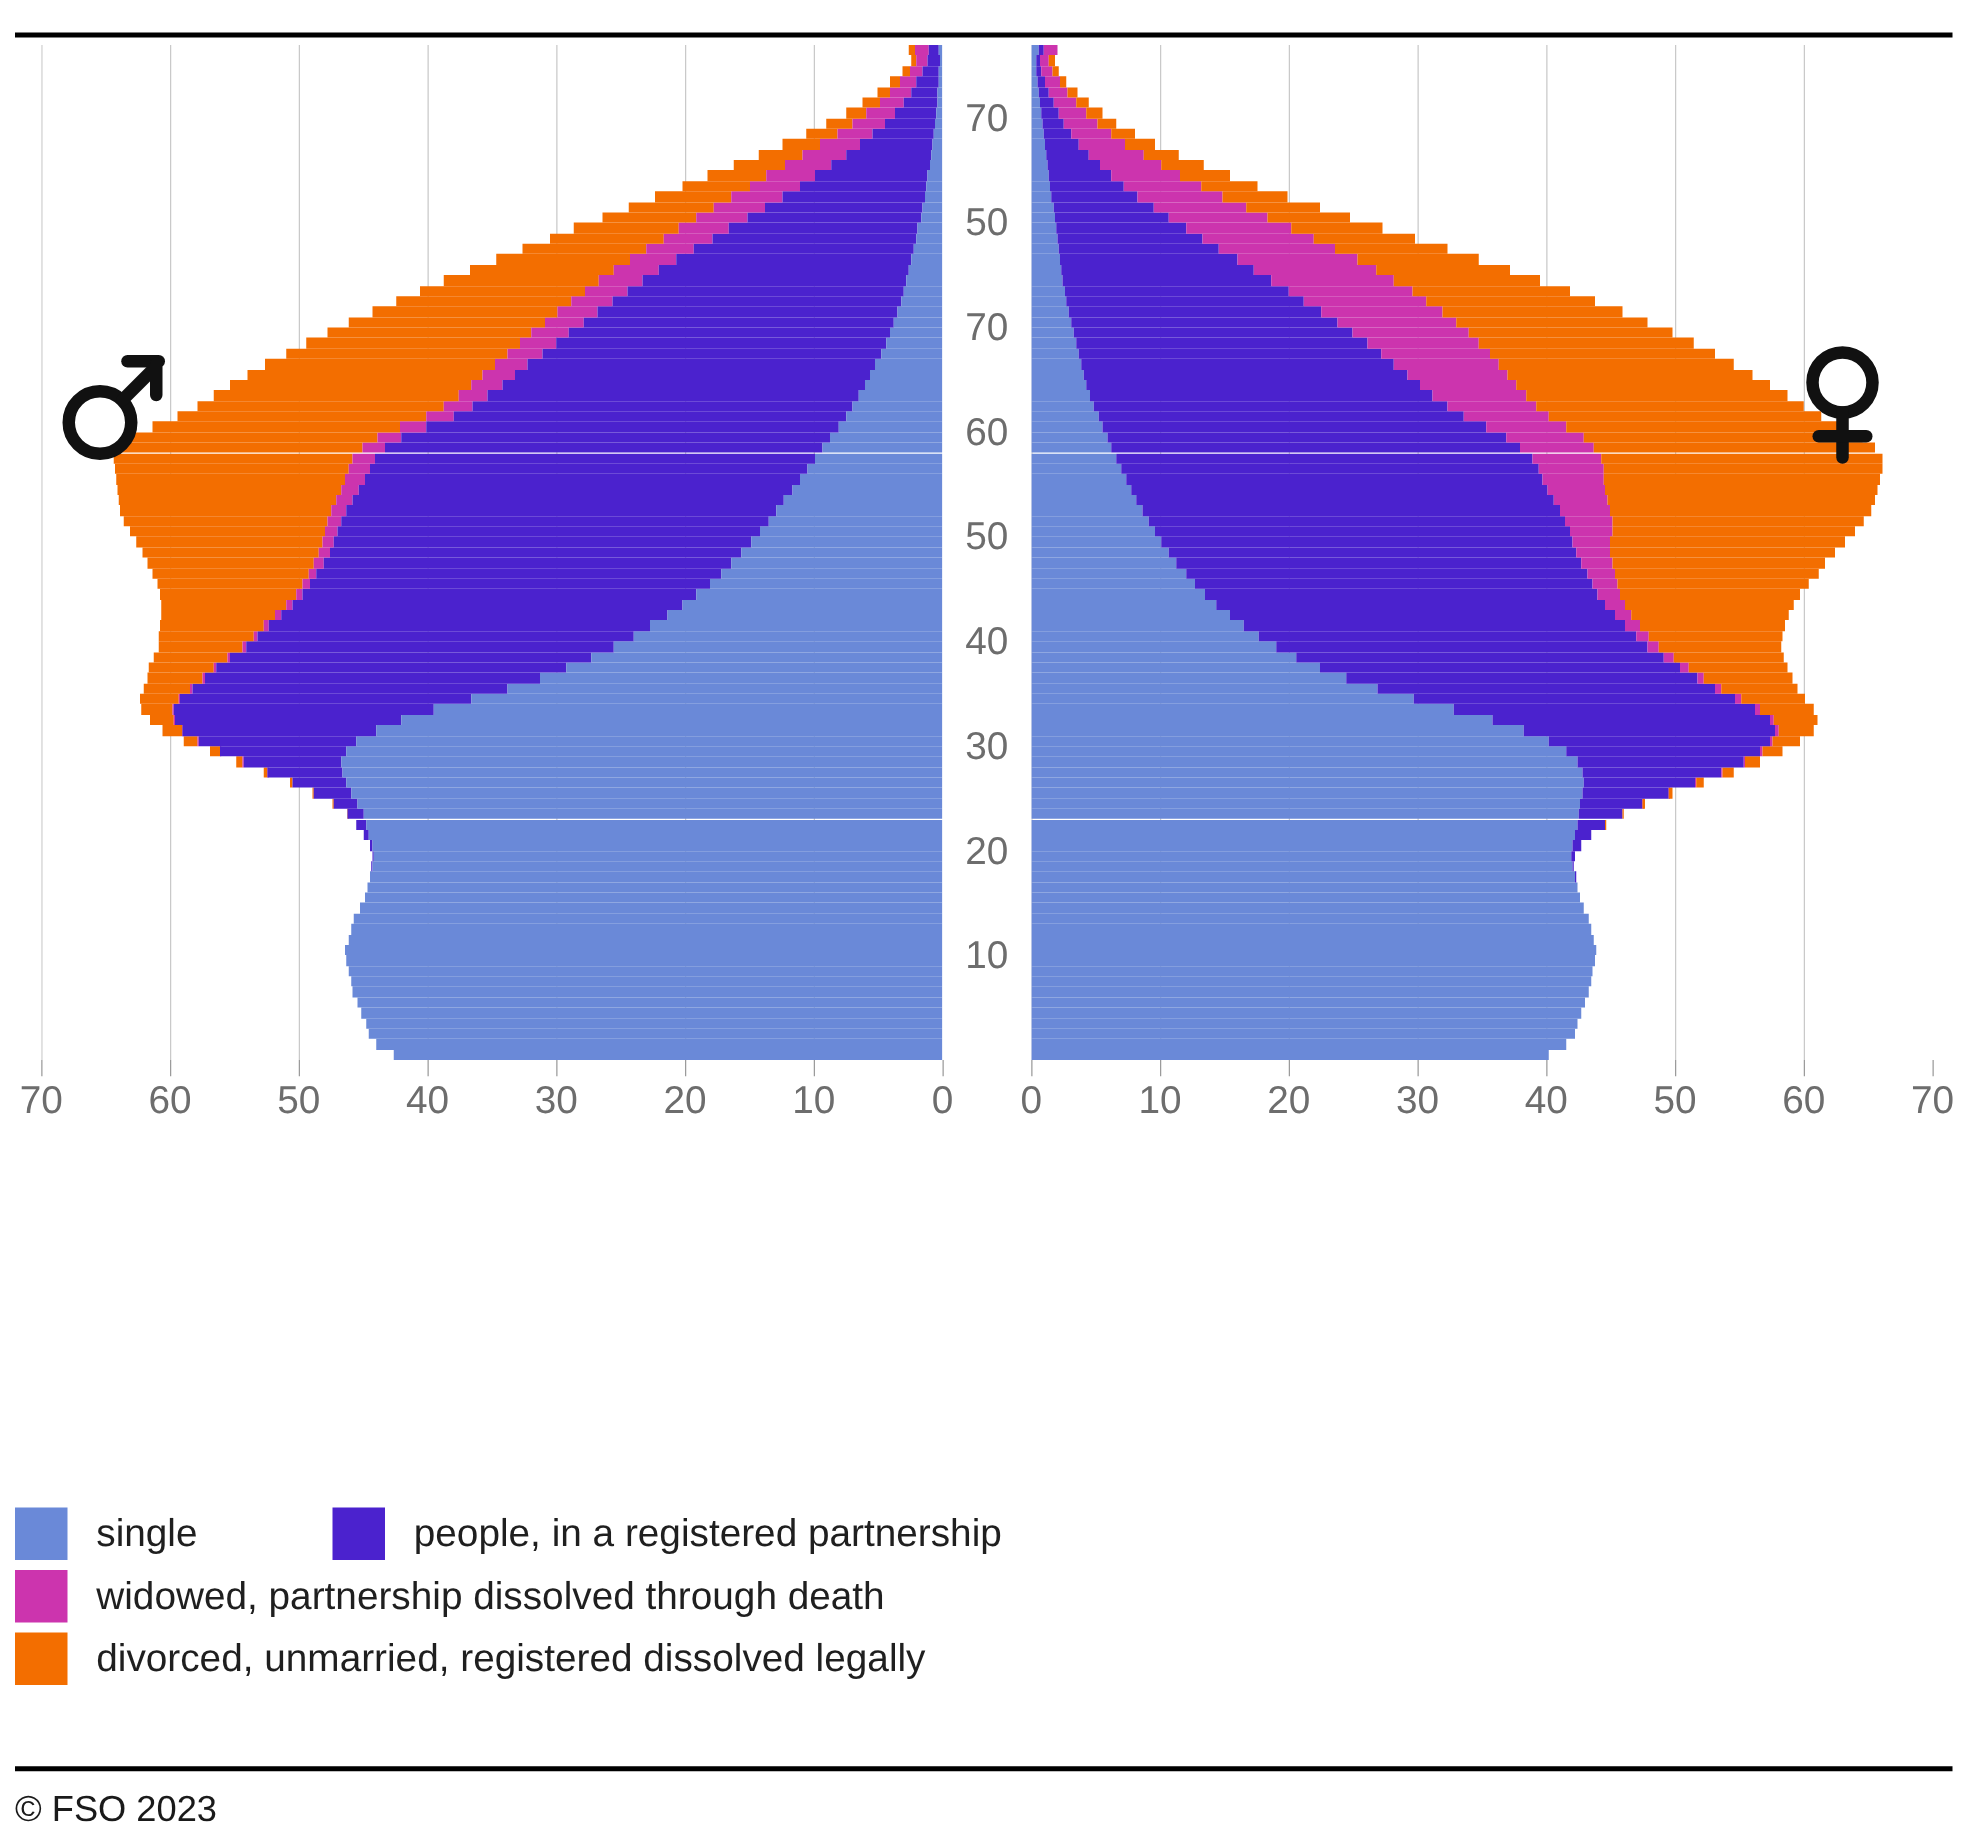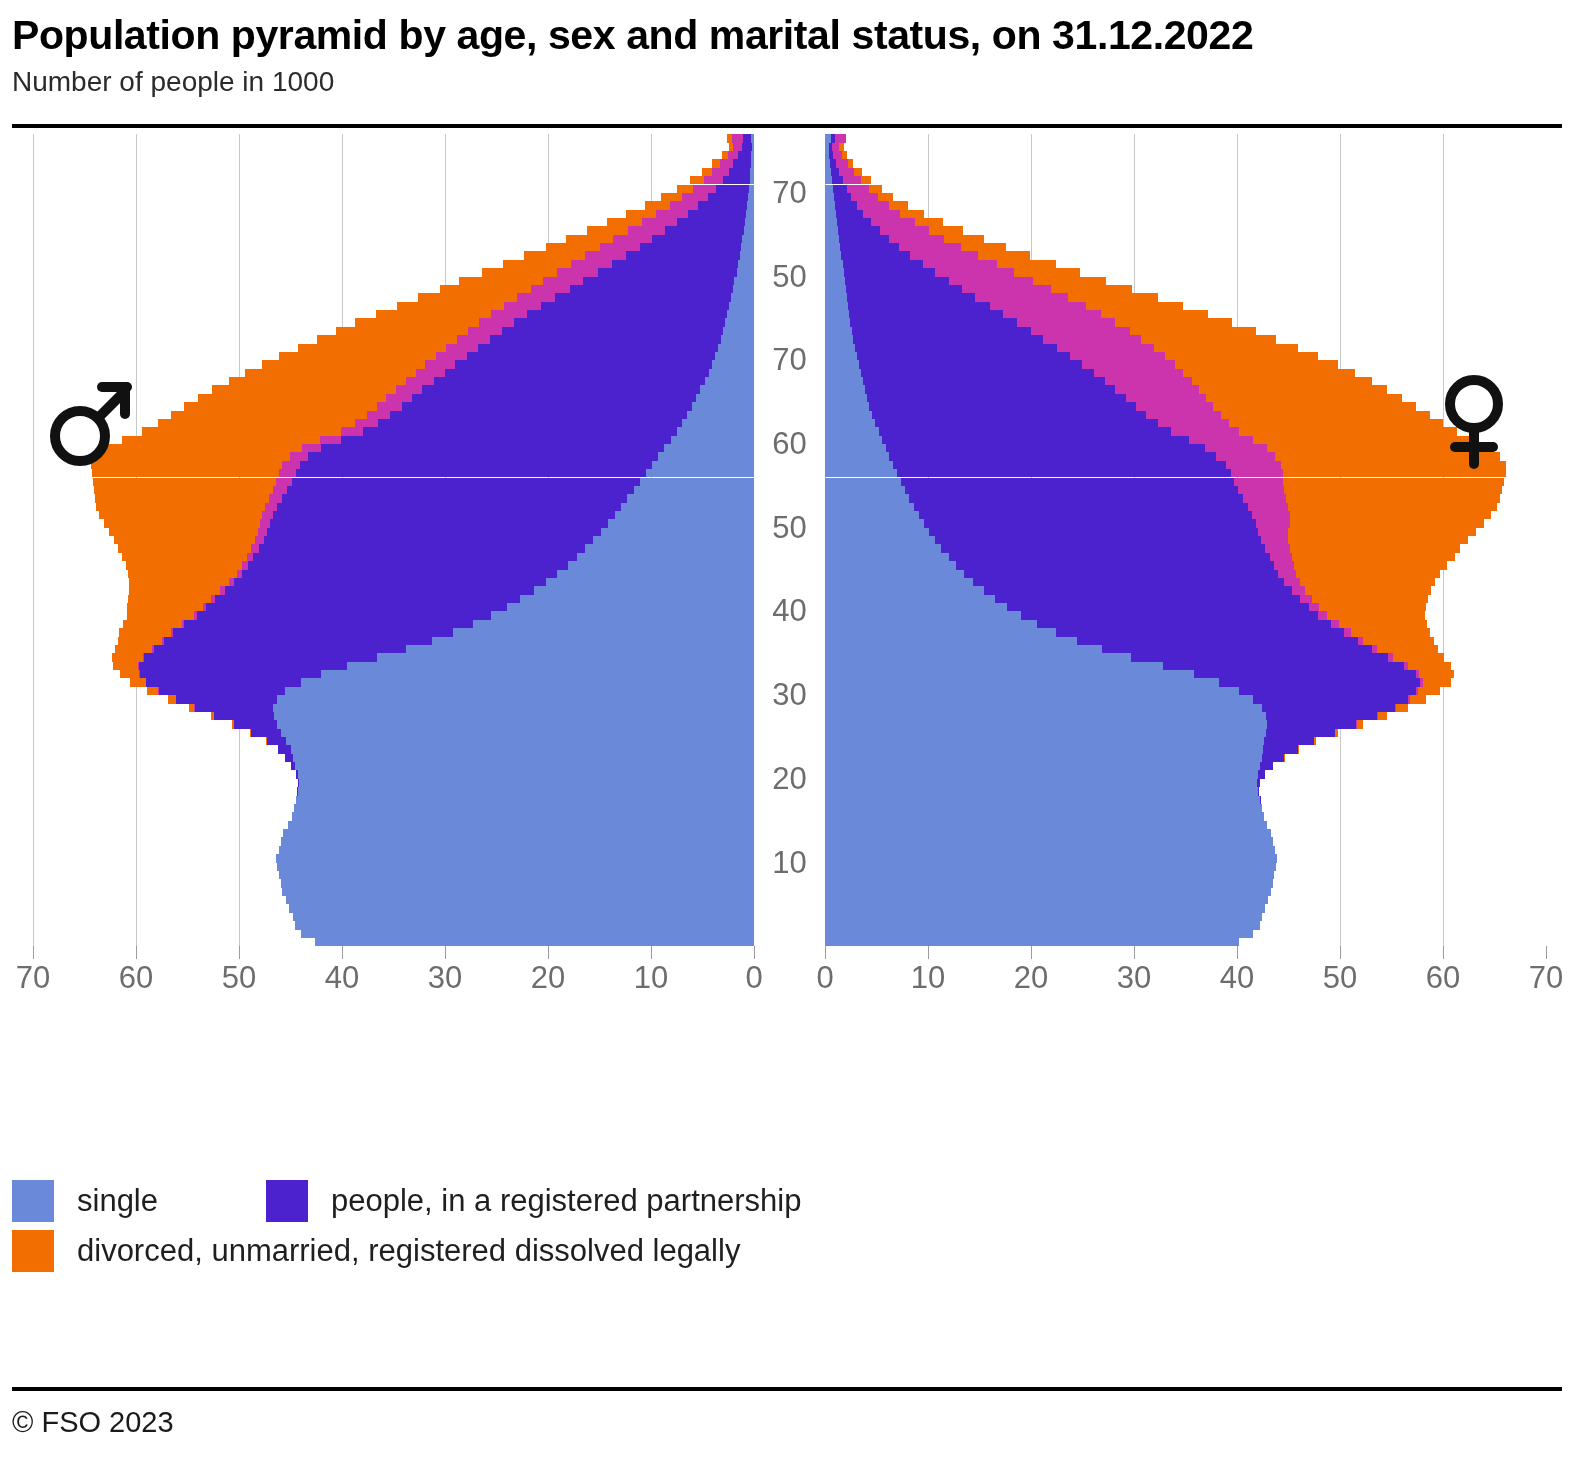--- a/index.html
+++ b/index.html
@@ -68,24 +68,20 @@
   
   .rule-bot{position:absolute;left:12px;top:1387px;width:1550px;height:4px;background:#000;}
   .foot{position:absolute;left:12px;top:1406px;width:1550px;
         display:flex;justify-content:space-between;font-size:29px;color:#1a1a1a;}
 </style>
 </head>
 <body>
 
 <div class="page">
 
-  <div class="header">
-    <div class="title">Population pyramid by age, sex and marital status, on 31.12.2022</div>
-    <div class="subtitle">Number of people in 1000</div>
-  </div>
   <div class="rule-top"></div>
 
   <div class="chart-wrap">
 
     <div class="sym male">
       <svg width="86" height="92" viewBox="0 0 86 92">
         <circle cx="32" cy="58" r="25" fill="none" stroke="#111" stroke-width="10"></circle>
         <line x1="50" y1="40" x2="76" y2="14" stroke="#111" stroke-width="10" stroke-linecap="round"></line>
         <line x1="54" y1="9" x2="79" y2="9" stroke="#111" stroke-width="10" stroke-linecap="round"></line>
         <line x1="77" y1="11" x2="77" y2="36" stroke="#111" stroke-width="10" stroke-linecap="round"></line>
@@ -1211,20 +1207,24 @@
 
   <div class="legend">
     <div class="lrow">
       <span class="sw" style="background: rgb(106, 137, 216);"></span>
       <span class="ltext">single</span>
       <span class="lgap"></span>
       <span class="sw" style="background: rgb(75, 34, 206);"></span>
       <span class="ltext">people, in a registered partnership</span>
     </div>
     <div class="lrow">
+      <span class="sw" style="background: rgb(204, 52, 174);"></span>
+      <span class="ltext">widowed, partnership dissolved through death</span>
+    </div>
+    <div class="lrow">
       <span class="sw" style="background: rgb(243, 110, 0);"></span>
       <span class="ltext">divorced, unmarried, registered dissolved legally</span>
     </div>
   </div>
 
   <div class="rule-bot"></div>
   <div class="foot">
     <span>© FSO 2023</span>
   </div>
 

